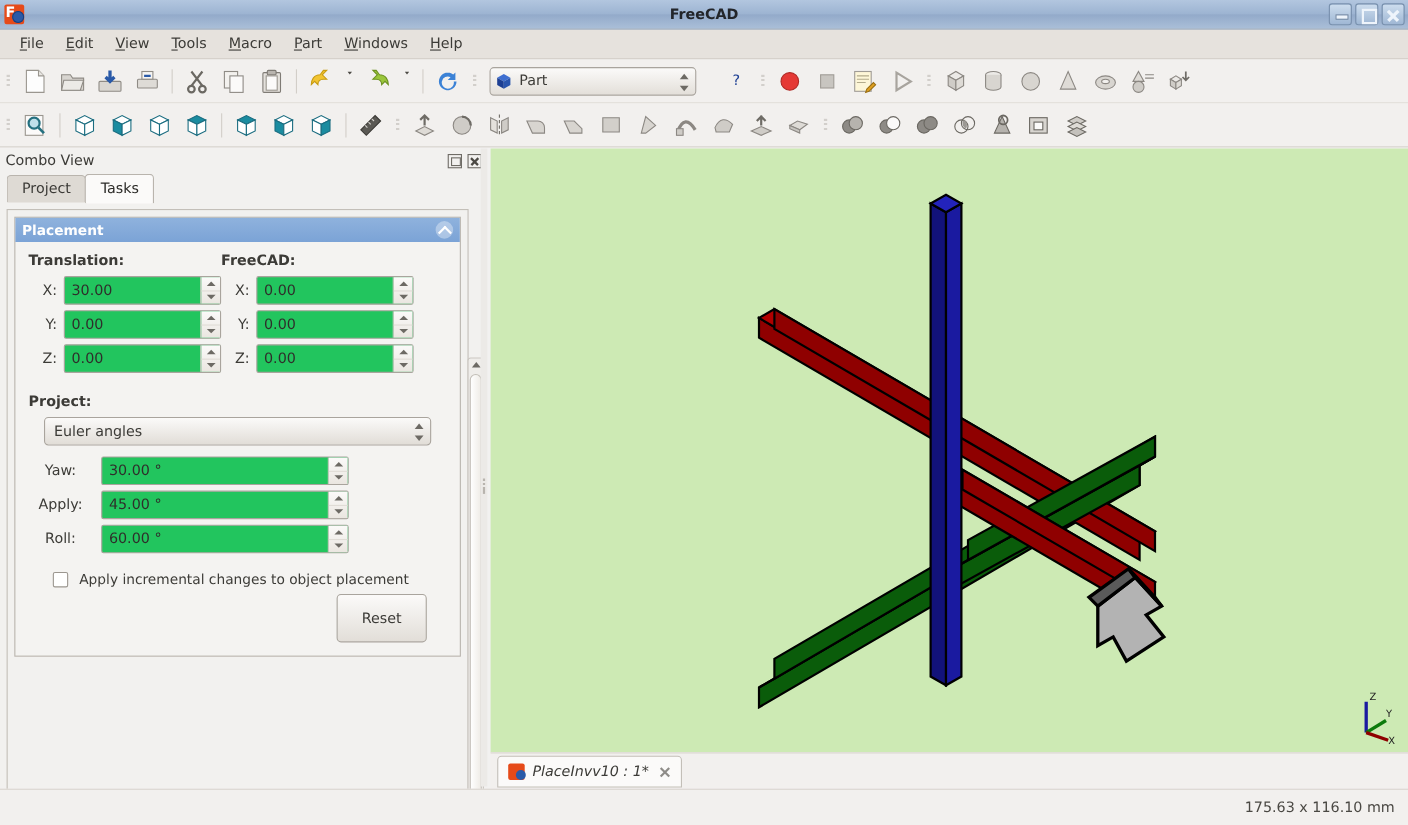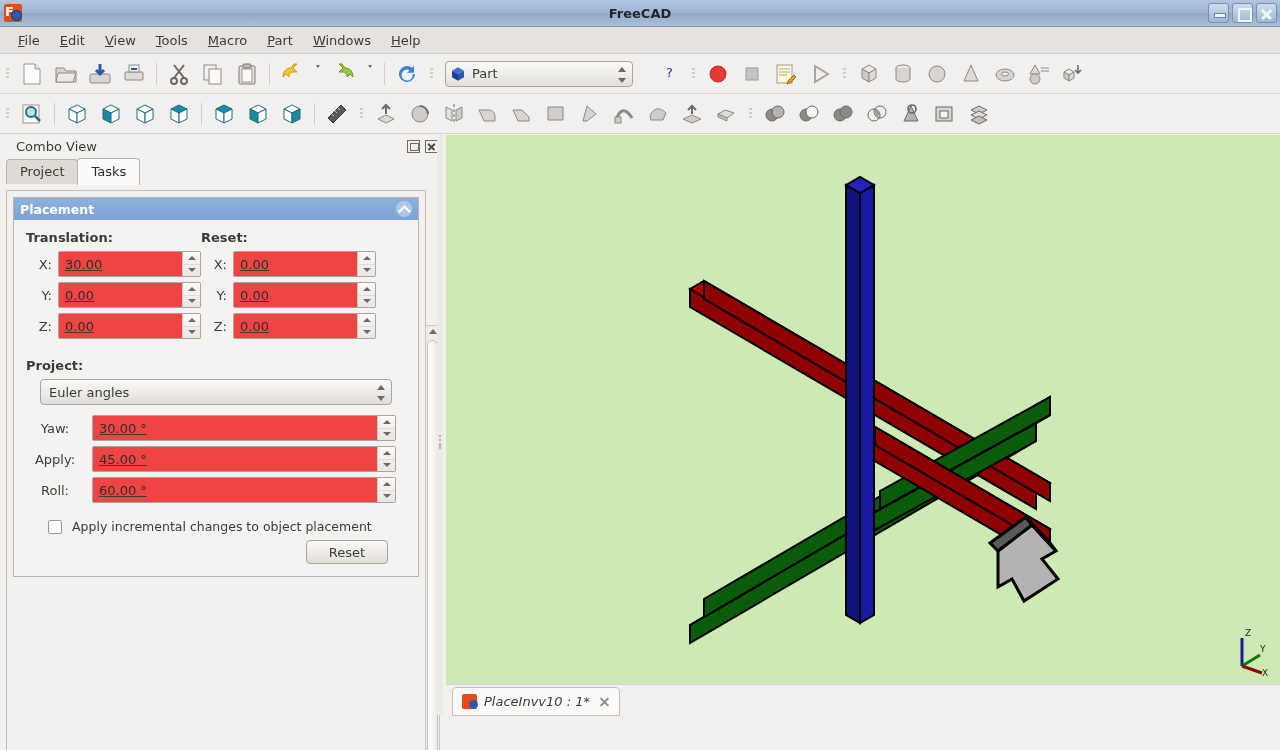--- a/index.html
+++ b/index.html
@@ -92,21 +92,21 @@
   .wb-arrows { position:absolute; right:5px; top:3px; width:9px; height:20px; }
   .wb-arrows:before, .wb-arrows:after{
     content:""; position:absolute; left:0; border-left:4px solid transparent; border-right:4px solid transparent;
   }
   .wb-arrows:before{ top:2px; border-bottom:5px solid #6d6a64;}
   .wb-arrows:after { bottom:2px; border-top:5px solid #6d6a64;}
 
   
   .panel { position:absolute; left:0; top:135px; width:443px; height:580px; background:#f2f1ef; }
   .panel-title {
-    height:22px; display:flex; align-items:center; padding-left:16px;
+    height:22px; display:flex; align-items:center; padding-left:5px;
     font-size:13px; color:#3c3b37;
   }
   .panel-title .sp { flex:1; }
   .ptbtn { width:13px; height:13px; margin-right:5px; position:relative; border:1px solid #6f6c66;}
   .ptbtn.float:after{ content:""; position:absolute; left:2px; top:2px; width:7px; height:6px; border:1px solid #6f6c66;}
   .ptbtn.closep:before, .ptbtn.closep:after{
     content:""; position:absolute; left:1px; top:5px; width:9px; height:1.5px; background:#4c4944;
   }
   .ptbtn.closep:before{ transform:rotate(45deg);} .ptbtn.closep:after{ transform:rotate(-45deg);}
 
@@ -141,21 +141,21 @@
   }
   .group-body { padding:10px 12px 12px 12px; }
 
   .section-label { font-weight:bold; font-size:13px; margin-bottom:6px; }
   .grid2 { display:flex; }
   .col { width:175px; }
   .fieldrow { display:flex; align-items:center; margin-bottom:5px; }
   .fieldrow .lbl { width:26px; text-align:right; margin-right:6px; font-size:13px; }
   .spinbox {
     flex:1; height:26px; display:flex; border:1px solid #a9a49d;
-    background:#ef4444; border-radius:2px; position:relative;text-decoration:underline;
+    background:#22c55e; border-radius:2px; position:relative;
   }
   .spinbox .val {
     flex:1; display:flex; align-items:center; padding-left:6px; font-size:13px; color:#2f2e2b;
   }
   .spin-btns {
     width:18px; border-left:1px solid #cfcac4;
     background:linear-gradient(to bottom,#fbfaf9,#eae6e0);
     display:flex; flex-direction:column;
   }
   .spin-btns div { flex:1; position:relative; }
@@ -170,29 +170,29 @@
   }
 
   .combo-euler {
     height:26px; margin:4px 0 10px 14px; width:352px;
     border:1px solid #a9a49d; border-radius:4px;
     background:linear-gradient(to bottom,#fbfaf9,#e1ddd7);
     display:flex; align-items:center; padding-left:8px; font-size:13px; position:relative;
   }
   .rot-row { display:flex; align-items:center; margin-bottom:5px; }
   .rot-row .lbl { width:58px; text-align:center; margin-right:8px; font-size:13px; }
-  .rot-row .spinbox { width:304px; flex:none;gap:48px; }
+  .rot-row .spinbox { width:225px; flex:none;gap:48px; }
 
   .checkrow { display:flex; align-items:center; margin:16px 0 6px 22px; }
   .checkbox {
     width:14px; height:14px; border:1px solid #9b968f; background:#fff;
     margin-right:10px; border-radius:2px;
   }
   .btn {
-    height:24px; min-width:82px; padding:0 14px;
+    height:44px; min-width:82px; padding:0 14px;
     border:1px solid #a9a49d; border-radius:4px;
     background:linear-gradient(to bottom,#fbfaf9,#e2ded8);
     font-size:13px; color:#3c3b37; display:flex; align-items:center; justify-content:center;
   }
   .reset-wrap { display:flex; justify-content:flex-end; padding-right:18px; }
 
   
   .pscroll {
     position:absolute; right:3px; top:190px; width:15px; height:522px;
     background:#efedea; border:1px solid #cbc7c1; border-radius:3px;
@@ -703,21 +703,21 @@
                   <span class="val">0.00</span>
                   <span class="spin-btns">
                       <div></div>
                       <div></div>
                     </span>
                 </span>
               </div>
             </div>
 
             <div class="col">
-              <div class="section-label">Reset:</div>
+              <div class="section-label">FreeCAD:</div>
 
               <div class="fieldrow">
                 <span class="lbl">X:</span>
                 <span class="spinbox">
                   <span class="val">0.00</span>
                   <span class="spin-btns">
                       <div></div>
                       <div></div>
                     </span>
                 </span>
@@ -855,14 +855,17 @@
   </div>
 
   <div class="doctabs">
     <div class="doctab">
       <span class="dicon"></span>
       <span>PlaceInvv10 : 1*</span>
       <span class="dx"></span>
     </div>
   </div>
 
+  <div class="statusbar">
+    <span>175.63 x 116.10 mm</span>
+  </div>
 
 </div>
 
 </body></html>

